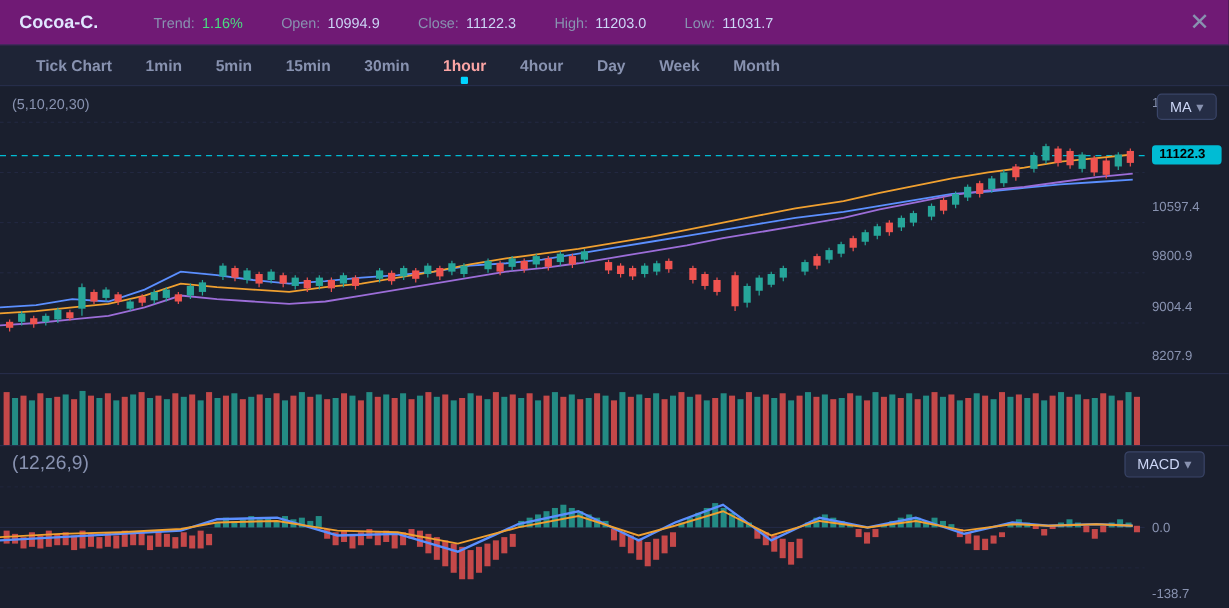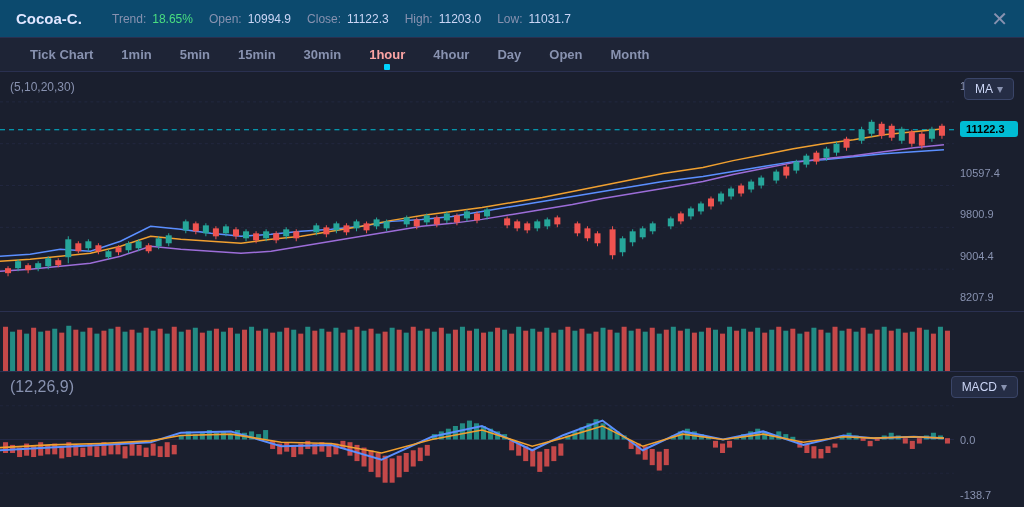--- a/index.html
+++ b/index.html
@@ -12,23 +12,23 @@
       height: 507px;
       overflow: hidden;
     }
 
     
     .header {
       display: flex;
       align-items: center;
       padding: 0 16px;
       height: 38px;
-      background: #0c4a6e;
+      background: #701a75;
       border-bottom: 1px solid #2a3050;
-      gap: 16px;
+      gap: 32px;
     }
     .header-title {
       font-size: 15px;
       font-weight: 600;
       color: #e0e6ff;
       min-width: 80px;
     }
     .header-stat {
       display: flex;
       align-items: center;
@@ -172,21 +172,21 @@
       position: absolute;
       top: 6px;
       left: 10px;
       color: #8892b0;
       font-size: 16px;
       z-index: 10;
     }
     .macd-indicator-top-right {
       position: absolute;
       top: 4px;
-      right: 6px;
+      right: 20px;
       z-index: 10;
     }
     .macd-scale {
       position: absolute;
       right: 0;
       top: 0;
       bottom: 0;
       width: 70px;
       display: flex;
       flex-direction: column;
@@ -206,21 +206,21 @@
     }
   </style>
 </head>
 <body>
 
 <div class="header">
   <span class="header-title">Cocoa-C.</span>
 
   <div class="header-stat">
     <span class="header-stat-label">Trend:</span>
-    <span class="header-stat-value trend-value">18.65%</span>
+    <span class="header-stat-value trend-value">1.16%</span>
   </div>
 
   <div class="header-stat">
     <span class="header-stat-label">Open:</span>
     <span class="header-stat-value">10994.9</span>
   </div>
 
   <div class="header-stat">
     <span class="header-stat-label">Close:</span>
     <span class="header-stat-value">11122.3</span>
@@ -241,21 +241,21 @@
 
 <div class="timeframe-bar">
   <span class="tf-item">Tick Chart</span>
   <span class="tf-item">1min</span>
   <span class="tf-item">5min</span>
   <span class="tf-item">15min</span>
   <span class="tf-item">30min</span>
   <span class="tf-item active">1hour</span>
   <span class="tf-item">4hour</span>
   <span class="tf-item">Day</span>
-  <span class="tf-item">Open</span>
+  <span class="tf-item">Week</span>
   <span class="tf-item">Month</span>
 </div>
 
 <div class="chart-container">
 
   <div class="upper-chart">
     <span class="chart-label-top-left">(5,10,20,30)</span>
 
     <div class="chart-indicator-top-right">
       <div class="indicator-pill">

